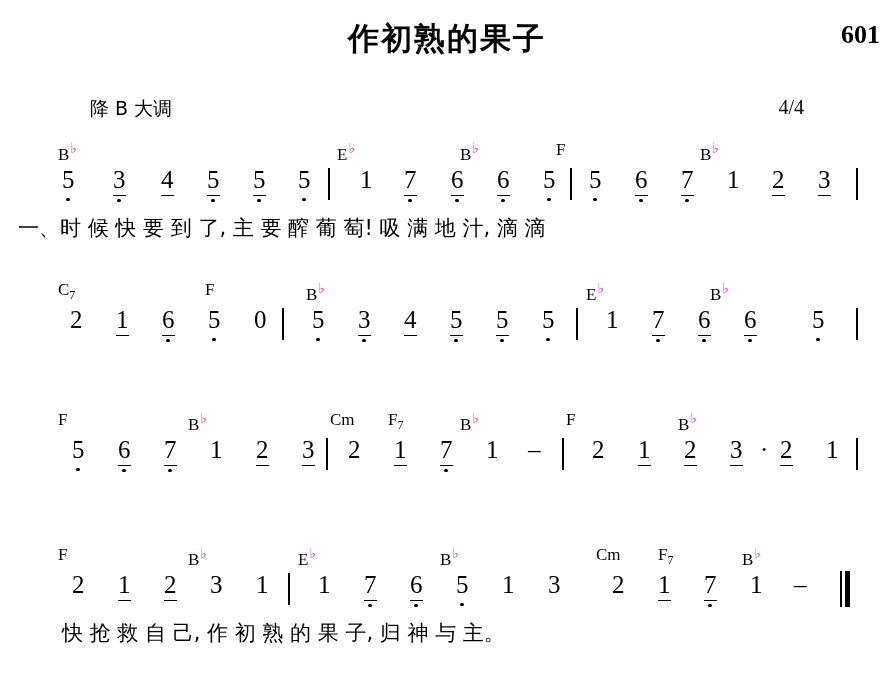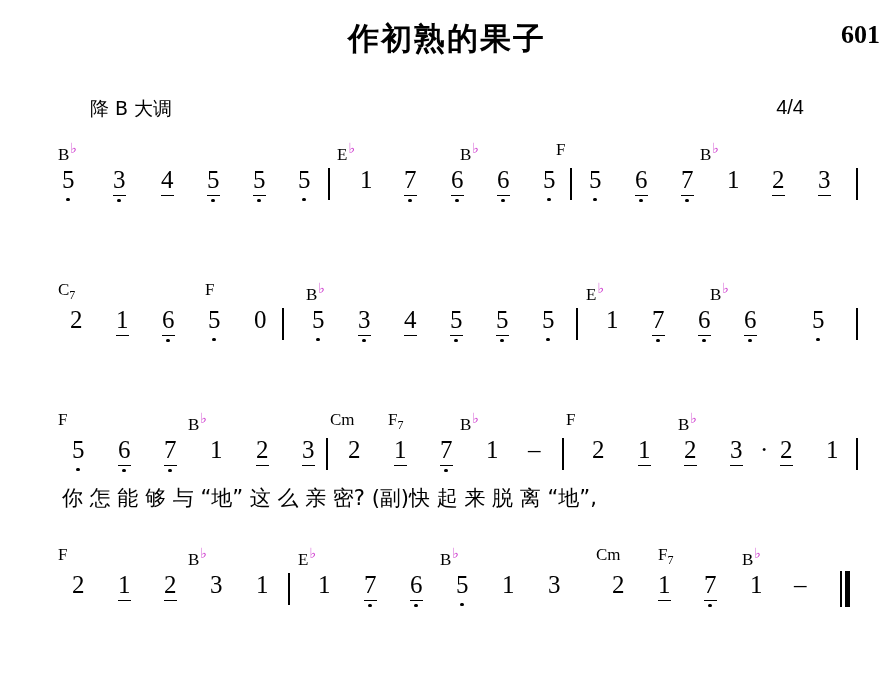--- a/index.html
+++ b/index.html
@@ -44,21 +44,21 @@
     top: 96px;
     left: 90px;
     font-size: 19px;
     font-family: "DejaVu Sans", sans-serif;
   }
   .time-sig {
     position: absolute;
     top: 96px;
     right: 90px;
     font-size: 20px;
-    font-family: Liberation Sans, sans-serif;
+    font-family: Liberation Serif, serif;
   }
 
   .system {
     position: absolute;
     left: 0;
     width: 894px;
   }
   .sys1 { top: 140px; }
   .sys2 { top: 280px; }
   .sys3 { top: 410px; }
@@ -186,20 +186,23 @@
         <div class="note" style="left: 543px;"><span class="glyph dotlow">5</span></div>
         <div class="note" style="left: 589px;"><span class="glyph dotlow">5</span></div>
         <div class="note" style="left: 635px;"><span class="glyph dotlow und">6</span></div>
         <div class="note" style="left: 681px;"><span class="glyph dotlow und">7</span></div>
         <div class="note" style="left: 727px;"><span class="glyph">1</span></div>
         <div class="note" style="left: 772px;"><span class="glyph und">2</span></div>
         <div class="note" style="left: 818px;"><span class="glyph und">3</span></div>
         <div class="bar" style="left: 328px;"></div>
         <div class="bar" style="left: 570px;"></div>
         <div class="bar" style="left: 856px;"></div>
+      </div>
+    <div class="lyric-row">
+        <div class="lyric" style="left: 18px;">一、时 候 快 要 到 了, 主 要 醡 葡 萄! 吸 满 地 汁, 滴 滴</div>
       </div>
   </div>
 
   <div class="system sys2">
     <div class="chord-row">
         <div class="chord" style="left: 58px;">C<span class="sub">7</span></div>
         <div class="chord" style="left: 205px;">F</div>
         <div class="chord" style="left: 306px;">B<span class="flat">♭</span></div>
         <div class="chord" style="left: 586px;">E<span class="flat">♭</span></div>
         <div class="chord" style="left: 710px;">B<span class="flat">♭</span></div>
@@ -253,23 +256,20 @@
         <div class="note" style="left: 638px;"><span class="glyph und">1</span></div>
         <div class="note" style="left: 684px;"><span class="glyph und">2</span></div>
         <div class="note" style="left: 730px;"><span class="glyph und">3</span></div>
         <div class="note" style="left: 760px;"><span class="glyph">·</span></div>
         <div class="note" style="left: 780px;"><span class="glyph und">2</span></div>
         <div class="note" style="left: 826px;"><span class="glyph">1</span></div>
         <div class="bar" style="left: 326px;"></div>
         <div class="bar" style="left: 562px;"></div>
         <div class="bar" style="left: 856px;"></div>
       </div>
-    <div class="lyric-row">
-        <div class="lyric" style="left: 62px;">你 怎 能 够 与 “地” 这 么 亲 密? (副)快 起 来 脱 离 “地”,</div>
-      </div>
   </div>
 
   <div class="system sys4">
     <div class="chord-row">
         <div class="chord" style="left: 58px;">F</div>
         <div class="chord" style="left: 188px;">B<span class="flat">♭</span></div>
         <div class="chord" style="left: 298px;">E<span class="flat">♭</span></div>
         <div class="chord" style="left: 440px;">B<span class="flat">♭</span></div>
         <div class="chord" style="left: 596px;">Cm</div>
         <div class="chord" style="left: 658px;">F<span class="sub">7</span></div>
@@ -291,15 +291,18 @@
         <div class="note" style="left: 658px;"><span class="glyph und">1</span></div>
         <div class="note" style="left: 704px;"><span class="glyph dotlow und">7</span></div>
         <div class="note" style="left: 750px;"><span class="glyph">1</span></div>
         <div class="note" style="left: 794px;"><span class="glyph">–</span></div>
         <div class="bar" style="left: 288px;"></div>
         <div class="endbar" style="left: 840px;">
           <span class="thin"></span>
           <span class="thick"></span>
         </div>
       </div>
+    <div class="lyric-row">
+        <div class="lyric" style="left: 62px;">快 抢 救 自 己, 作 初 熟 的 果 子, 归 神 与 主。</div>
+      </div>
   </div>
 
 </div>
 
 </body></html>

